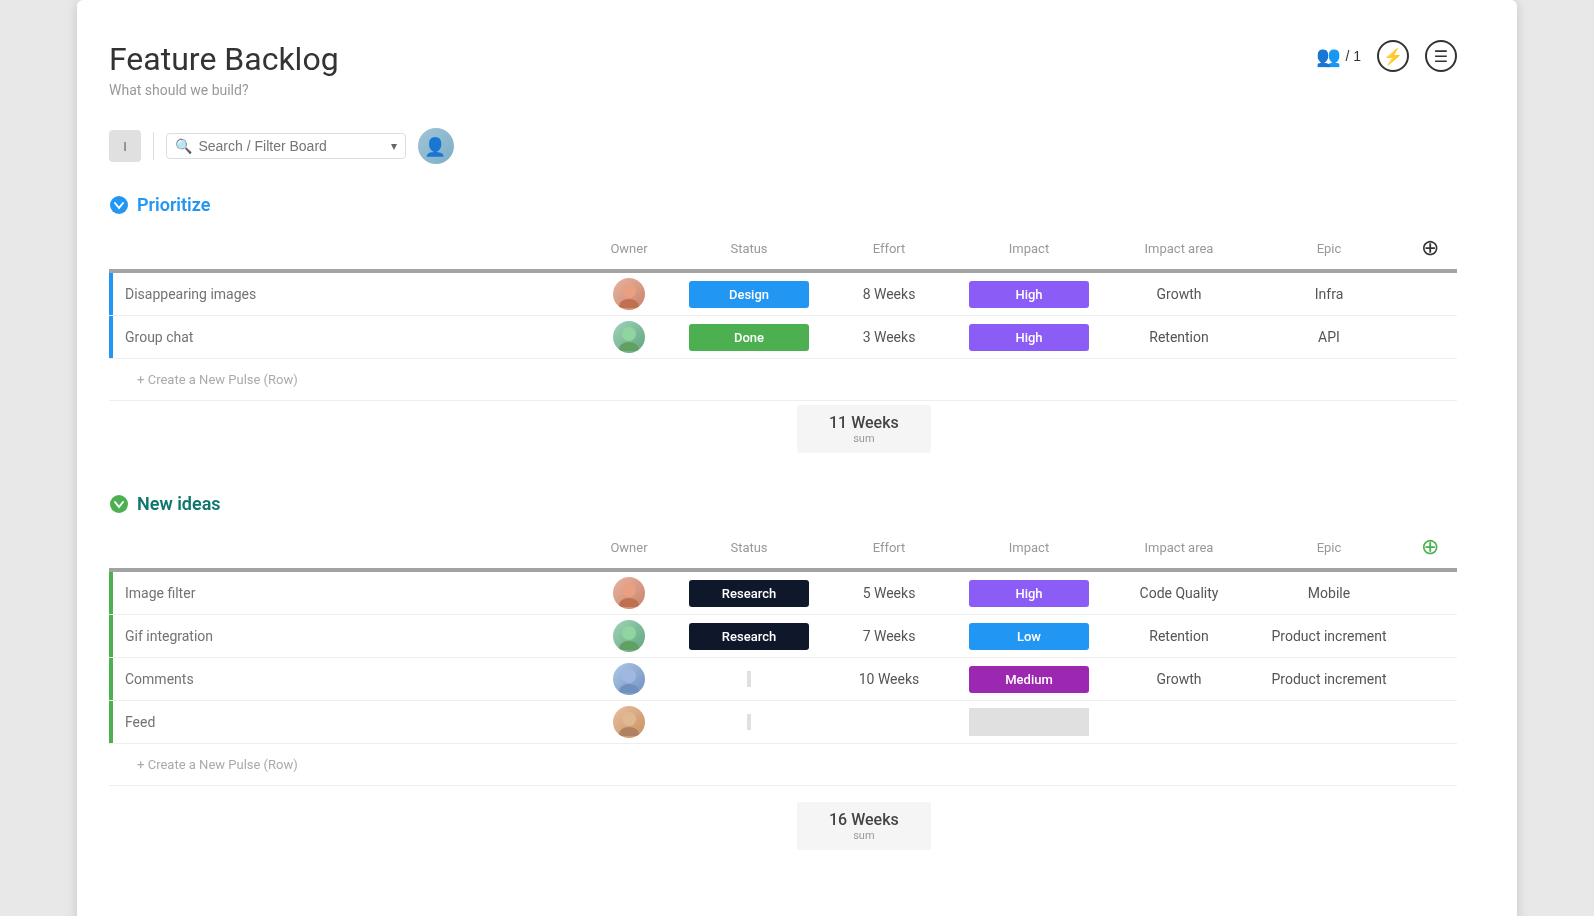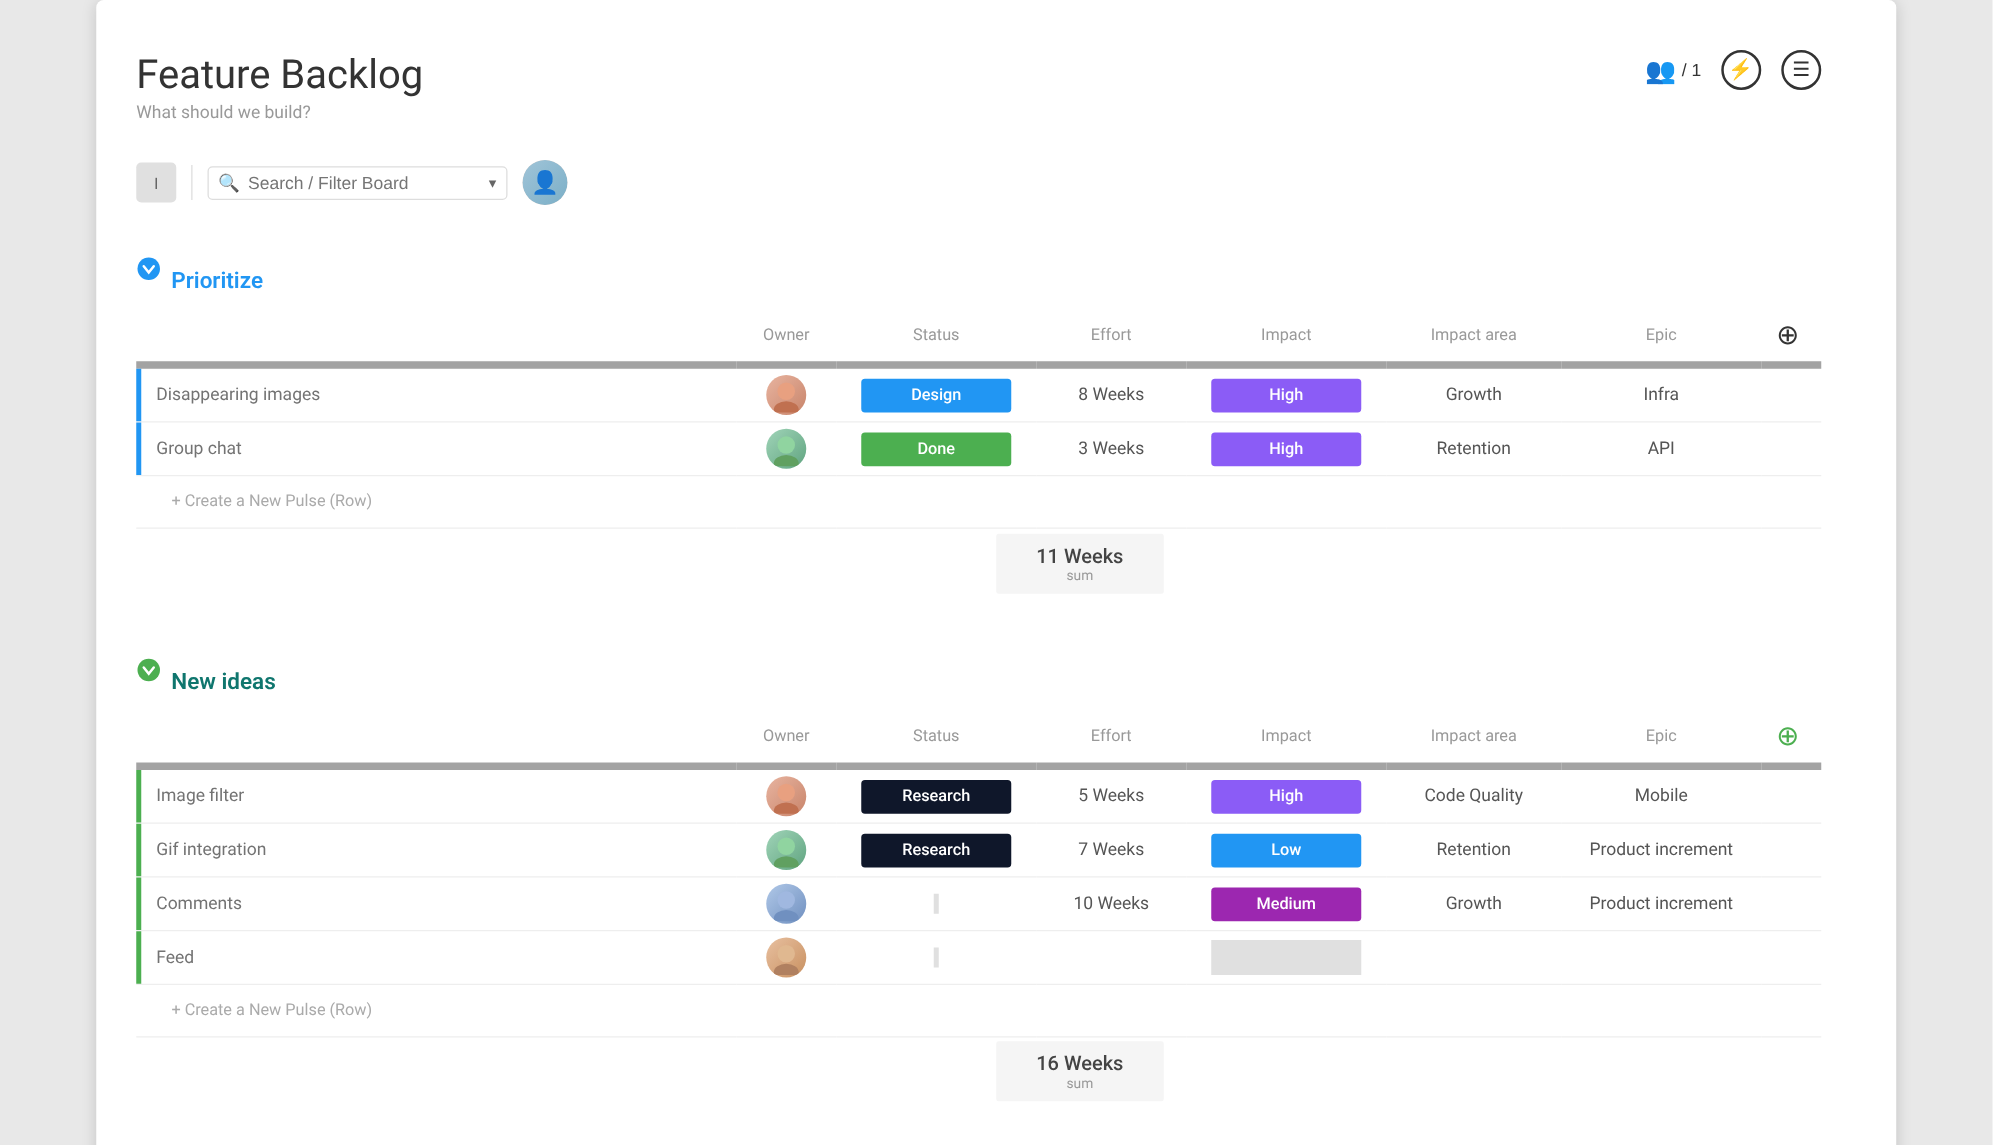--- a/index.html
+++ b/index.html
@@ -149,33 +149,32 @@
       cursor: pointer;
       color: #4CAF50;
       font-size: 18px;
       display: flex;
       align-items: center;
     }
     .section-title {
       font-size: 18px;
       font-weight: 600;
       color: #4CAF50;
-      margin-top: 20px;
     }
     .board-table {
       width: 100%;
       border-collapse: collapse;
     }
     .board-table th {
       color: #999;
       font-weight: 400;
       font-size: 13px;
       padding: 8px 12px;
       text-align: left;
-      border-bottom: 6px solid #a3a3a3;
+      border-bottom: 4px solid #a3a3a3;
     }
     .board-table th.center { text-align: center; }
     .board-table td {
       padding: 0;
       border-bottom: 1px solid #eee;
       height: 42px;
     }
     .item-name {
       color: #737373;
       font-size: 14px;
@@ -560,21 +559,21 @@
         <td class="impact-area-cell"></td>
         <td class="epic-cell"></td>
         <td class="add-col-cell"></td>
       </tr>
 
           <tr class="create-row">
             <td colspan="8">&nbsp;&nbsp;&nbsp;&nbsp;&nbsp;+ Create a New Pulse (Row)</td>
           </tr>
         </tbody>
       </table>
-      <div style="display:flex;justify-content:flex-start;padding-left:688px;margin-top:3px;">
+      <div style="display:flex;justify-content:flex-start;padding-left:688px;margin-top:16px;">
         <div style="background:#f5f5f5;padding:8px 32px;display:inline-flex;flex-direction:column;align-items:center;border-radius:2px;">
           <span class="sum-value">16 Weeks</span>
           <span class="sum-label">sum</span>
         </div>
       </div>
     </div>
   </div>
 </div>
 
 </body></html>

